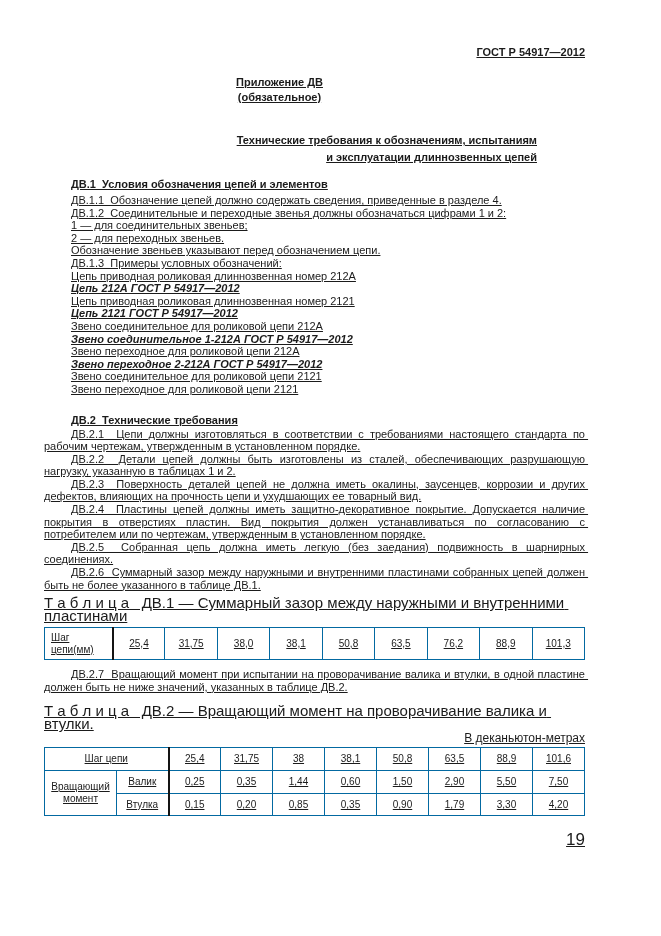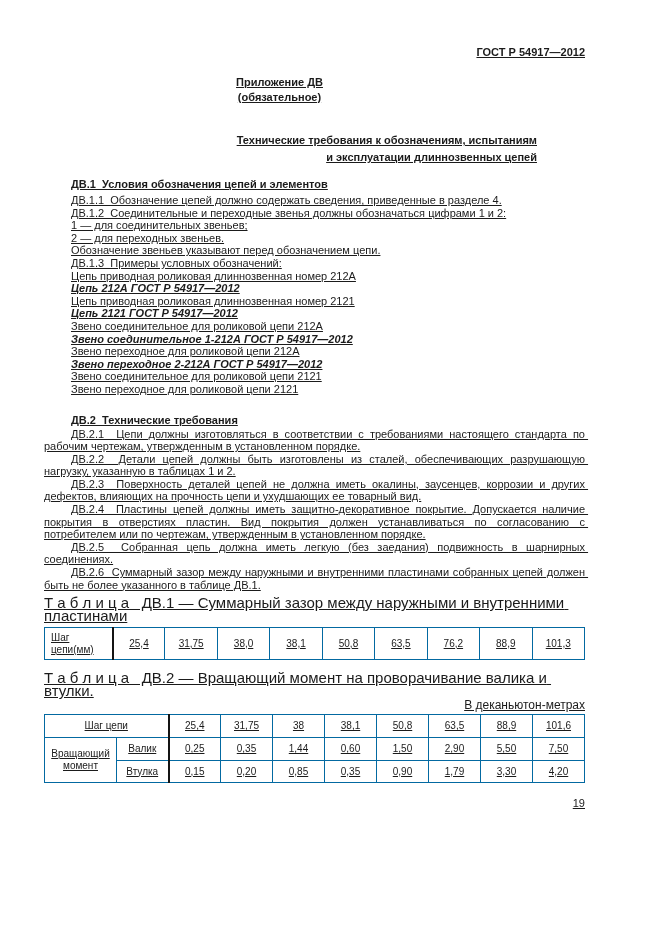--- a/index.html
+++ b/index.html
@@ -19,21 +19,21 @@
   .caption.c1{margin-top:5px;}
   .caption.c2{margin-top:11px;}
   .units{font-size:12px;text-align:right;margin-top:2px;line-height:13px;}
   .p27{margin-top:8px;}
   table.gt{border-collapse:collapse;table-layout:fixed;width:541px;border:1.5px solid #141414;}
   table.gt1{margin-top:5px;}
   table.gt2{margin-top:2px;}
   table.gt td{border:1px solid #0369a1;font-size:10px;text-align:center;vertical-align:middle;padding:1px 3px;line-height:12px;}
   table.gt td.lbl{text-align:left;padding-left:6px;}
   table.gt td.sep{border-right:2.2px solid #141414;}
-  .page-num{font-size:11px;text-align:right;margin-top:14px;}
+  .page-num{font-size:17px;text-align:right;margin-top:14px;}
 </style>
 </head>
 <body>
 
 <div class="page">
   <div class="content">
 
     <div class="doc-header">ГОСТ Р 54917—2012</div>
 
     <div class="appendix">
@@ -98,20 +98,21 @@
         <td>38,1</td>
         <td>50,8</td>
         <td>63,5</td>
         <td>76,2</td>
         <td>88,9</td>
         <td>101,3</td>
       </tr>
     </tbody>
       </table>
 
+    <div class="para p27">ДВ.2.7  Вращающий момент при испытании на проворачивание валика и втулки, в одной пластине должен быть не ниже значений, указанных в таблице ДВ.2.</div>
 
     <div class="caption c2">Т а б л и ц а   ДВ.2 — Вращающий момент на проворачивание валика и втулки.</div>
     <div class="units">В деканьютон-метрах</div>
 
     <table class="gt gt2">
       <colgroup>
           <col style="width:72px">
           <col style="width:52px">
           <col>
           <col>

